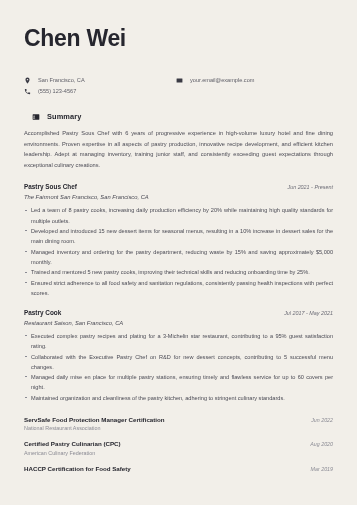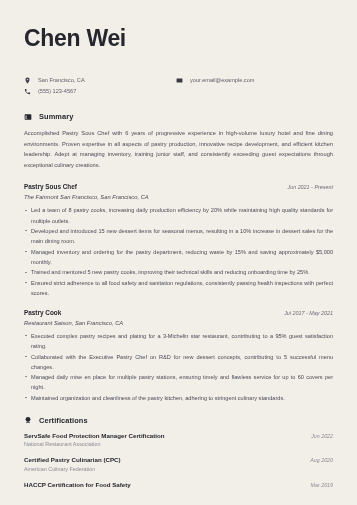--- a/index.html
+++ b/index.html
@@ -63,21 +63,21 @@
     color: #3a3a44;
   }
   .contact-row .ico svg { display: block; }
   .contact-text { white-space: nowrap; }
 
   
   .section-head {
     display: flex;
     align-items: center;
     gap: 7px;
-    margin: 0 0 7px 0;
+    margin: 0 0 7px 8px;
   }
   .section-head .ico {
     width: 8px;
     height: 8px;
     display: inline-flex;
     align-items: center;
     justify-content: center;
     color: #26262e;
     flex: 0 0 auto;
   }
@@ -252,29 +252,20 @@
         <ul class="bullets">
           <li>Executed complex pastry recipes and plating for a 3-Michelin star restaurant, contributing to a 95% guest satisfaction rating.</li>
           <li>Collaborated with the Executive Pastry Chef on R&amp;D for new dessert concepts, contributing to 5 successful menu changes.</li>
           <li>Managed daily mise en place for multiple pastry stations, ensuring timely and flawless service for up to 60 covers per night.</li>
           <li>Maintained organization and cleanliness of the pastry kitchen, adhering to stringent culinary standards.</li>
         </ul>
       </div>
     </div>
 
     <div class="section">
-      <div class="section-head">
-        <span class="ico">
-          <svg viewBox="0 0 24 24" width="8" height="8" fill="currentColor">
-            <circle cx="12" cy="10" r="7.2"></circle>
-            <path d="M8.3 16.4 6.6 22l5.4-2.4 5.4 2.4-1.7-5.6z"></path>
-          </svg>
-        </span>
-        <span class="section-title">Certifications</span>
-      </div>
 
       <div class="cert">
         <div class="cert-head">
           <span class="cert-name">ServSafe Food Protection Manager Certification</span>
           <span class="cert-date">Jun 2022</span>
         </div>
         <div class="cert-issuer">National Restaurant Association</div>
       </div>
 
       <div class="cert">

